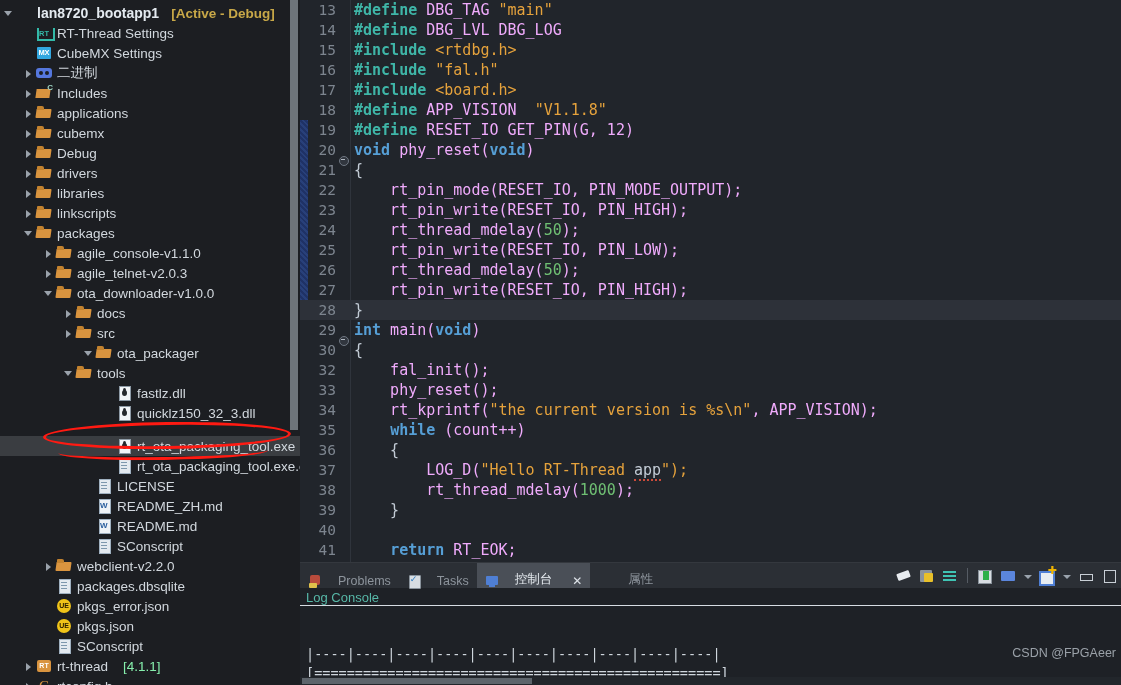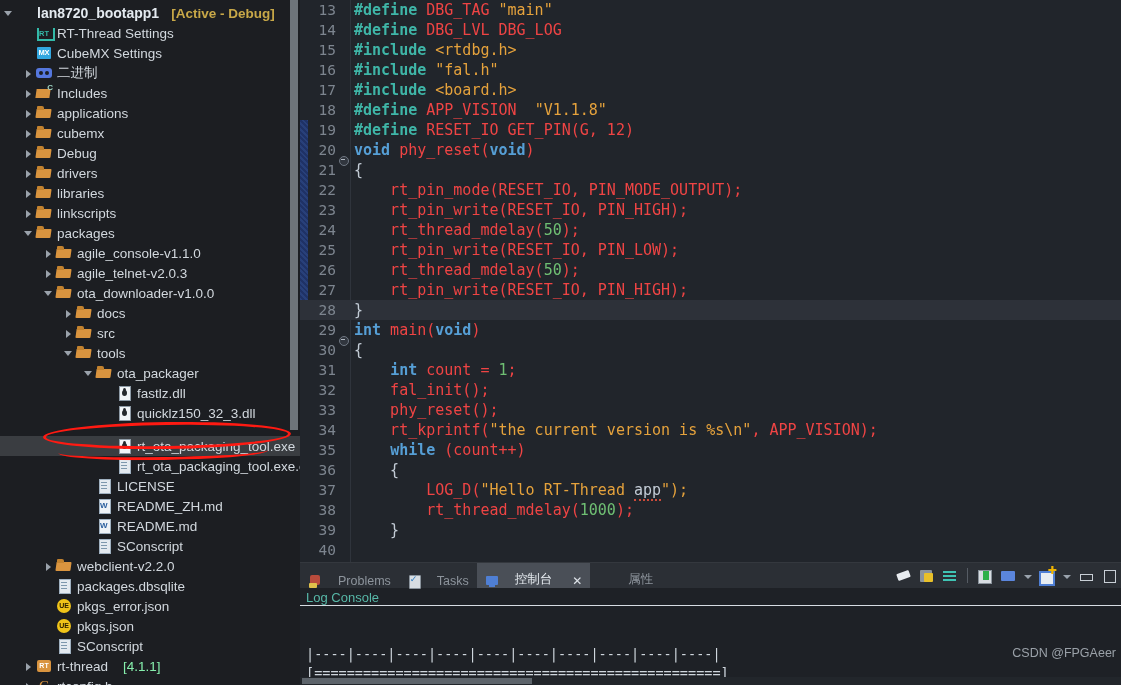--- a/index.html
+++ b/index.html
@@ -218,21 +218,21 @@
   }
   .gutterline{
     position:absolute; left:50px; top:0; width:1px; height:100%;
     background:#2f343c;
   }
   .codetext{ padding-left:4px; }
 
   
   .k-pre   { color:#3fb6a8; font-weight:bold; }   
   .k-str   { color:#e5a23c; }                      
-  .k-id    { color:#ef4444; }                      
+  .k-id    { color:#f0abfc; }                      
   .k-kw    { color:#569fd6; font-weight:bold; }
   .k-num   { color:#6fbf73; }
   .k-pun   { color:#c3ccd6; }
   .k-warn  { color:#c3ccd6; border-bottom:2px dotted #cc4b3a; }
 
   
   .panel{
     position:relative; height:123px; background:#1e2126;
     border-top:1px solid #34383e;
     display:flex; flex-direction:column;
@@ -463,30 +463,30 @@
           <span class="ico folder"></span>
           <span class="lbl">docs</span>
         </div>
         <div class="trow">
           <span style="width: 64px; flex: 0 0 64px;"></span>
           <span class="arrow closed"></span>
           <span class="ico folder"></span>
           <span class="lbl">src</span>
         </div>
         <div class="trow">
+          <span style="width: 84px; flex: 0 0 84px;"></span>
+          <span class="arrow open"></span>
+          <span class="ico folder"></span>
+          <span class="lbl">ota_packager</span>
+        </div>
+        <div class="trow">
           <span style="width: 64px; flex: 0 0 64px;"></span>
           <span class="arrow open"></span>
           <span class="ico folder"></span>
           <span class="lbl">tools</span>
-        </div>
-        <div class="trow">
-          <span style="width: 84px; flex: 0 0 84px;"></span>
-          <span class="arrow open"></span>
-          <span class="ico folder"></span>
-          <span class="lbl">ota_packager</span>
         </div>
         <div class="trow">
           <span style="width: 104px; flex: 0 0 104px;"></span>
           <span class="arrow none"></span>
           <span class="ico exe"></span>
           <span class="lbl">fastlz.dll</span>
         </div>
         <div class="trow">
           <span style="width: 104px; flex: 0 0 104px;"></span>
           <span class="arrow none"></span>
@@ -594,21 +594,20 @@
           <div class="codeline"><span class="lineno">21</span><span class="foldslot"></span><span class="codetext"><span class="k-pun">{</span></span></div>
           <div class="codeline"><span class="lineno">22</span><span class="foldslot"></span><span class="codetext"><span class="k-id">    rt_pin_mode(RESET_IO, PIN_MODE_OUTPUT);</span></span></div>
           <div class="codeline"><span class="lineno">23</span><span class="foldslot"></span><span class="codetext"><span class="k-id">    rt_pin_write(RESET_IO, PIN_HIGH);</span></span></div>
           <div class="codeline"><span class="lineno">24</span><span class="foldslot"></span><span class="codetext"><span class="k-id">    rt_thread_mdelay(</span><span class="k-num">50</span><span class="k-id">);</span></span></div>
           <div class="codeline"><span class="lineno">25</span><span class="foldslot"></span><span class="codetext"><span class="k-id">    rt_pin_write(RESET_IO, PIN_LOW);</span></span></div>
           <div class="codeline"><span class="lineno">26</span><span class="foldslot"></span><span class="codetext"><span class="k-id">    rt_thread_mdelay(</span><span class="k-num">50</span><span class="k-id">);</span></span></div>
           <div class="codeline"><span class="lineno">27</span><span class="foldslot"></span><span class="codetext"><span class="k-id">    rt_pin_write(RESET_IO, PIN_HIGH);</span></span></div>
           <div class="codeline cur"><span class="lineno">28</span><span class="foldslot"></span><span class="codetext"><span class="k-pun">}</span></span></div>
           <div class="codeline"><span class="lineno">29</span><span class="foldslot collapse"></span><span class="codetext"><span class="k-kw">int</span><span class="k-id"> main(</span><span class="k-kw">void</span><span class="k-id">)</span></span></div>
           <div class="codeline"><span class="lineno">30</span><span class="foldslot"></span><span class="codetext"><span class="k-pun">{</span></span></div>
-          <div class="codeline"><span class="lineno">31</span><span class="foldslot"></span><span class="codetext"><span class="k-id">    </span><span class="k-kw">int</span><span class="k-id"> count = </span><span class="k-num">1</span><span class="k-id">;</span></span></div>
           <div class="codeline"><span class="lineno">32</span><span class="foldslot"></span><span class="codetext"><span class="k-id">    fal_init();</span></span></div>
           <div class="codeline"><span class="lineno">33</span><span class="foldslot"></span><span class="codetext"><span class="k-id">    phy_reset();</span></span></div>
           <div class="codeline"><span class="lineno">34</span><span class="foldslot"></span><span class="codetext"><span class="k-id">    rt_kprintf(</span><span class="k-str">"the current version is %s\n"</span><span class="k-id">, APP_VISION);</span></span></div>
           <div class="codeline"><span class="lineno">35</span><span class="foldslot"></span><span class="codetext"><span class="k-id">    </span><span class="k-kw">while</span><span class="k-id"> (count++)</span></span></div>
           <div class="codeline"><span class="lineno">36</span><span class="foldslot"></span><span class="codetext"><span class="k-pun">    {</span></span></div>
           <div class="codeline"><span class="lineno">37</span><span class="foldslot"></span><span class="codetext"><span class="k-id">        LOG_D(</span><span class="k-str">"Hello RT-Thread </span><span class="k-warn">app</span><span class="k-str">");</span></span></div>
           <div class="codeline"><span class="lineno">38</span><span class="foldslot"></span><span class="codetext"><span class="k-id">        rt_thread_mdelay(</span><span class="k-num">1000</span><span class="k-id">);</span></span></div>
           <div class="codeline"><span class="lineno">39</span><span class="foldslot"></span><span class="codetext"><span class="k-pun">    }</span></span></div>
           <div class="codeline"><span class="lineno">40</span><span class="foldslot"></span><span class="codetext"><span class="k-id"></span></span></div>
           <div class="codeline"><span class="lineno">41</span><span class="foldslot"></span><span class="codetext"><span class="k-id">    </span><span class="k-kw">return</span><span class="k-id"> RT_EOK;</span></span></div>

